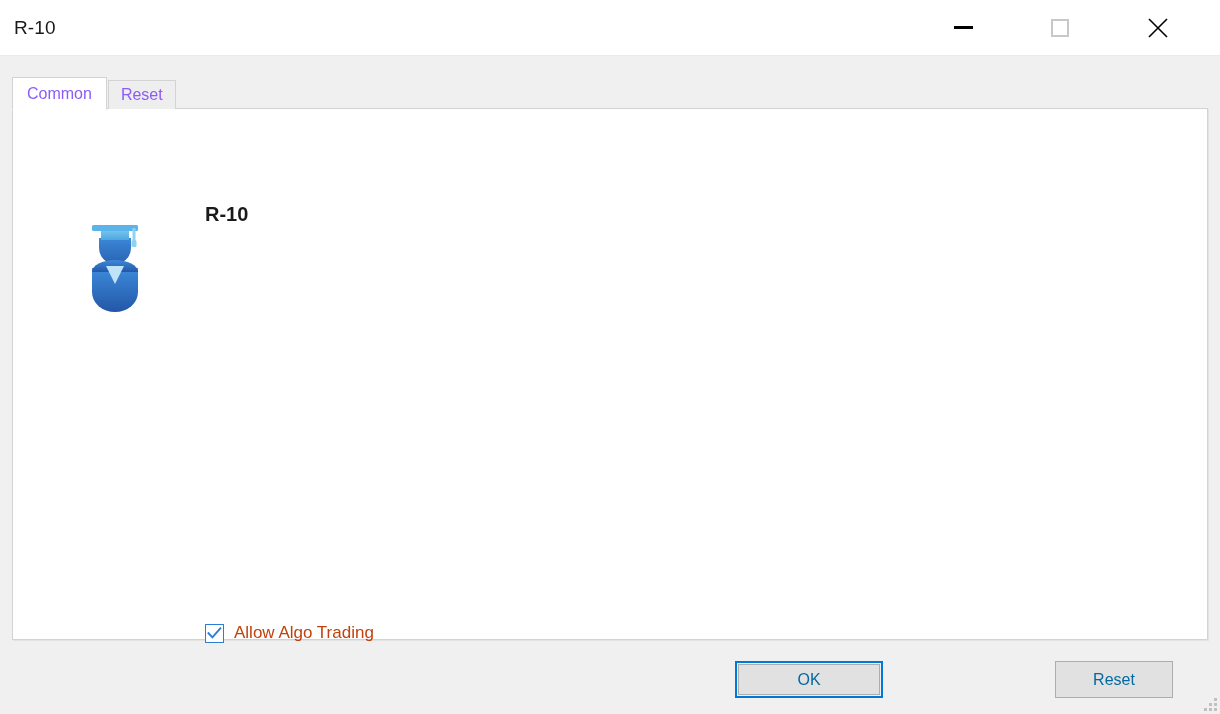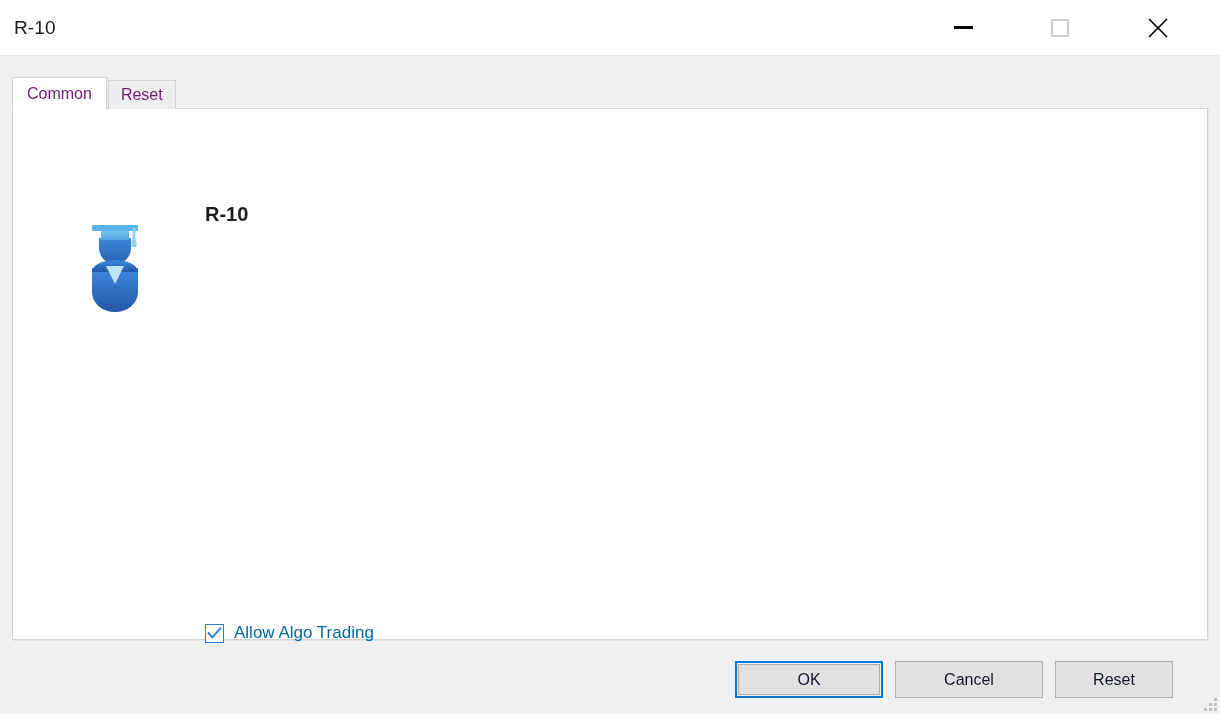--- a/index.html
+++ b/index.html
@@ -94,21 +94,21 @@
     z-index: 3;
   }
   .tab {
     height: 29px;
     box-sizing: border-box;
     padding: 0 12px;
     display: flex;
     align-items: center;
     justify-content: center;
     font-size: 16px;
-    color: #701a75;
+    color: #8b5cf6;
     background: #eeeeee;
     border: 1px solid #d3d3d3;
     border-bottom: none;
     margin-right: 1px;
     white-space: nowrap;
     cursor: default;
   }
   .tab.active {
     background: #ffffff;
     border: 1px solid #d3d3d3;
@@ -167,42 +167,42 @@
     border: 1.5px solid #2a7fd4;
     background: #ffffff;
     display: flex;
     align-items: center;
     justify-content: center;
     flex: none;
   }
   .checkbox-label {
     margin-left: 10px;
     font-size: 17px;
-    color: #0369a1;
+    color: #c2410c;
     white-space: nowrap;
   }
 
   
   .buttonbar {
     position: absolute;
     left: 0;
     top: 605px;
     width: 1220px;
     height: 53px;
   }
   .btn {
     position: absolute;
     top: 0;
     height: 37px;
     box-sizing: border-box;
     background: #e1e1e1;
     border: 1px solid #adadad;
     font-family: "Liberation Sans", sans-serif;
     font-size: 16px;
-    color: #0f172a;
+    color: #0369a1;
     display: flex;
     align-items: center;
     justify-content: center;
     cursor: default;
     padding: 5px;
   }
   .btn.default {
     border: 2px solid #0078d7;
     background: #e1e1e1;
     box-shadow: inset 0 0 0 1px #f0f0f0, inset 0 0 0 2px #adadad;
@@ -305,21 +305,20 @@
           <path d="M1.5 6.2 L5.4 10.3 L13.3 1.4" stroke="#2a7fd4" stroke-width="1.9" fill="none" stroke-linecap="square" stroke-linejoin="miter"></path>
         </svg>
       </span>
       <span class="checkbox-label">Allow Algo Trading</span>
     </div>
 
   </div>
 
   <div class="buttonbar">
     <button class="btn default" id="ok-button">OK</button>
-    <button class="btn" id="cancel-button">Cancel</button>
     <button class="btn" id="reset-button">Reset</button>
   </div>
 
   <div class="resize-grip">
     <i style="right:0;bottom:0;"></i>
     <i style="right:5px;bottom:0;"></i>
     <i style="right:10px;bottom:0;"></i>
     <i style="right:0;bottom:5px;"></i>
     <i style="right:5px;bottom:5px;"></i>
     <i style="right:0;bottom:10px;"></i>

